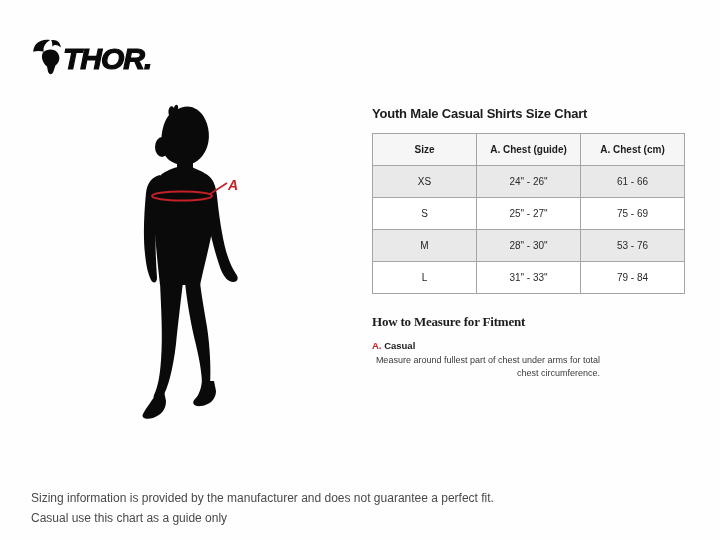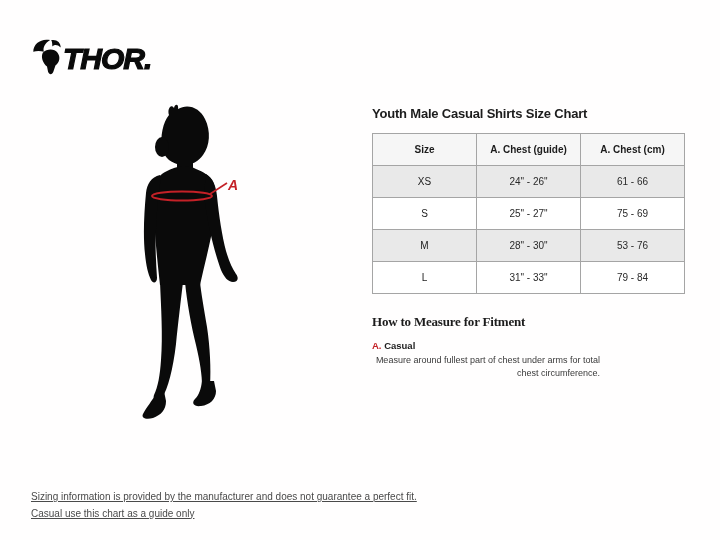--- a/index.html
+++ b/index.html
@@ -39,21 +39,21 @@
 
   .measure-title {
     font-size:13px; font-weight:bold; color:#1c1c1c;
     letter-spacing:-0.2px; margin:20px 0 10px 0;font-family:Liberation Serif, serif;
   }
   .measure-head { font-size:9.5px; font-weight:bold; color:#1c1c1c; }
   .measure-head .marker { color:#c42127; }
   .measure-desc { font-size:9px; color:#3a3a3a; line-height:1.45; margin-top:3px; width:228px;text-align:right; }
 
   
-  .footer { position:absolute; left:31px; top:489px; font-size:10px; color:#4a4a4a; line-height:1.65;text-decoration:underline; }
+  .footer { position:absolute; left:31px; top:489px; font-size:12px; color:#4a4a4a; line-height:1.65; }
 </style>
 </head>
 <body>
 
 <div class="page">
 
   <div class="logo">
     <span class="logo-icon">
       <svg viewBox="0 0 28 36" xmlns="http://www.w3.org/2000/svg">
         <path fill="#0a0a0a" d="M1,13 C1,5 9,0 17,2 C12,5 10,9 11,13 C8,12 4,12 1,13 Z"></path>

